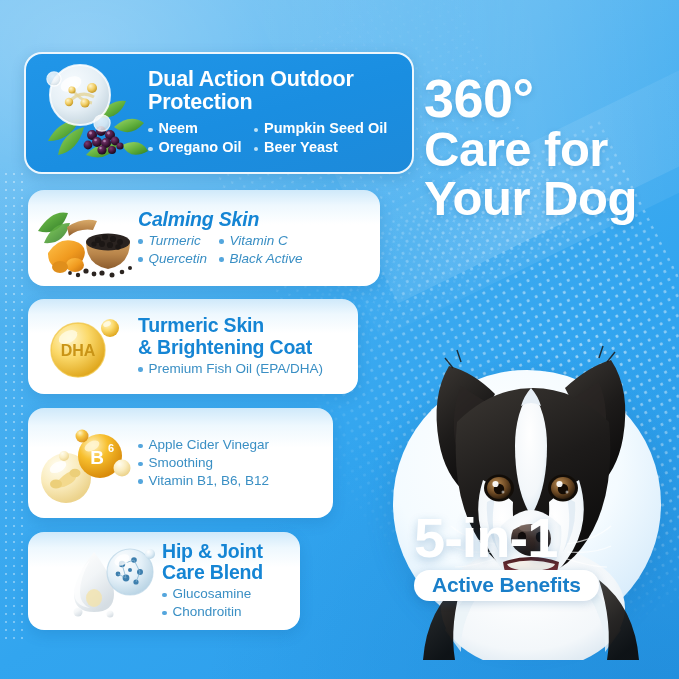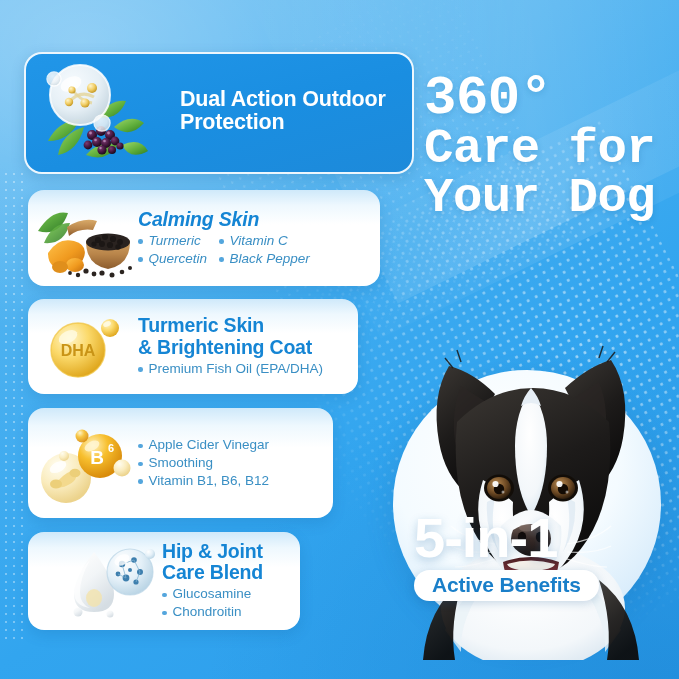--- a/index.html
+++ b/index.html
@@ -77,21 +77,20 @@
     left: 424px;
     top: 72px;
     width: 252px;
     color: #ffffff;
     font-weight: bold;
     font-size: 49px;
     line-height: 0.99;
     letter-spacing: -0.5px;
     text-align: left;
     text-shadow: 0 2px 6px rgba(18,95,155,0.22);
-    font-family: Liberation Mono, monospace;
   }
   .headline .l1 { display:block; font-size: 54px; }
   .headline .l2 { display:block; }
   .headline .l3 { display:block; }
 
   
   .dog-wrap {
     position: absolute;
     left: 383px;
     top: 330px;
@@ -122,21 +121,20 @@
     border-radius: 16px;
     display: flex;
     align-items: center;
   }
   .card-hero {
     left: 24px; top: 52px; width: 390px; height: 122px;
     border-radius: 18px;
     background: linear-gradient(165deg, #2196e8 0%, #1a8ee1 55%, #1d8ada 100%);
     border: 2.5px solid rgba(255,255,255,0.92);
     box-shadow: 0 4px 14px rgba(12,80,140,0.20);
-    gap: 32px;
   }
   .card-white {
     background: linear-gradient(180deg, #cfe9fa 0%, #eef8fe 16%, #ffffff 36%, #ffffff 100%);
     box-shadow: 0 5px 14px rgba(14,80,140,0.16);
   }
   .card-2 { left: 28px; top: 190px; width: 352px; height: 96px; font-style: italic; }
   .card-3 { left: 28px; top: 299px; width: 330px; height: 95px; }
   .card-4 { left: 28px; top: 408px; width: 305px; height: 110px; }
   .card-5 { left: 28px; top: 532px; width: 272px; height: 98px; padding-left: 24px; }
 
@@ -419,20 +417,38 @@
         </g>
         <circle cx="24" cy="22" r="7" fill="url(#capG)" opacity=".85" stroke="#ffffff" stroke-width="1.4"></circle>
         <circle cx="72" cy="66" r="8" fill="url(#capG)" opacity=".85" stroke="#ffffff" stroke-width="1.4"></circle>
       </svg>
     </div>
     <div class="card-body">
       <div class="hero-title">
         <span>Dual Action Outdoor</span><br>
         <span>Protection</span>
       </div>
+      <ul class="ing-list ing-grid">
+        <li class="ing hero-ing">
+            <span class="dot"></span>
+            <span>Neem</span>
+          </li>
+        <li class="ing hero-ing">
+            <span class="dot"></span>
+            <span>Pumpkin Seed Oil</span>
+          </li>
+        <li class="ing hero-ing">
+            <span class="dot"></span>
+            <span>Oregano Oil</span>
+          </li>
+        <li class="ing hero-ing">
+            <span class="dot"></span>
+            <span>Beer Yeast</span>
+          </li>
+      </ul>
     </div>
   </div>
 
   <div class="card card-white card-2">
     <div class="card-icon w-icon">
       <svg viewBox="0 0 104 86" width="104" height="86">
         <defs>
           <linearGradient id="turG" x1="0" y1="0" x2="1" y2="1">
             <stop offset="0%" stop-color="#ffc24a"></stop>
             <stop offset="55%" stop-color="#f09a1f"></stop>
@@ -492,21 +508,21 @@
         <li class="ing w-ing">
             <span class="dot"></span>
             <span>Vitamin C</span>
           </li>
         <li class="ing w-ing">
             <span class="dot"></span>
             <span>Quercetin</span>
           </li>
         <li class="ing w-ing">
             <span class="dot"></span>
-            <span>Black Pepper</span>
+            <span>Black Active</span>
           </li>
       </ul>
     </div>
   </div>
 
   <div class="card card-white card-3">
     <div class="card-icon w-icon">
       <svg viewBox="0 0 104 86" width="104" height="86">
         <defs>
           <radialGradient id="dhaG" cx="34%" cy="28%" r="74%">

